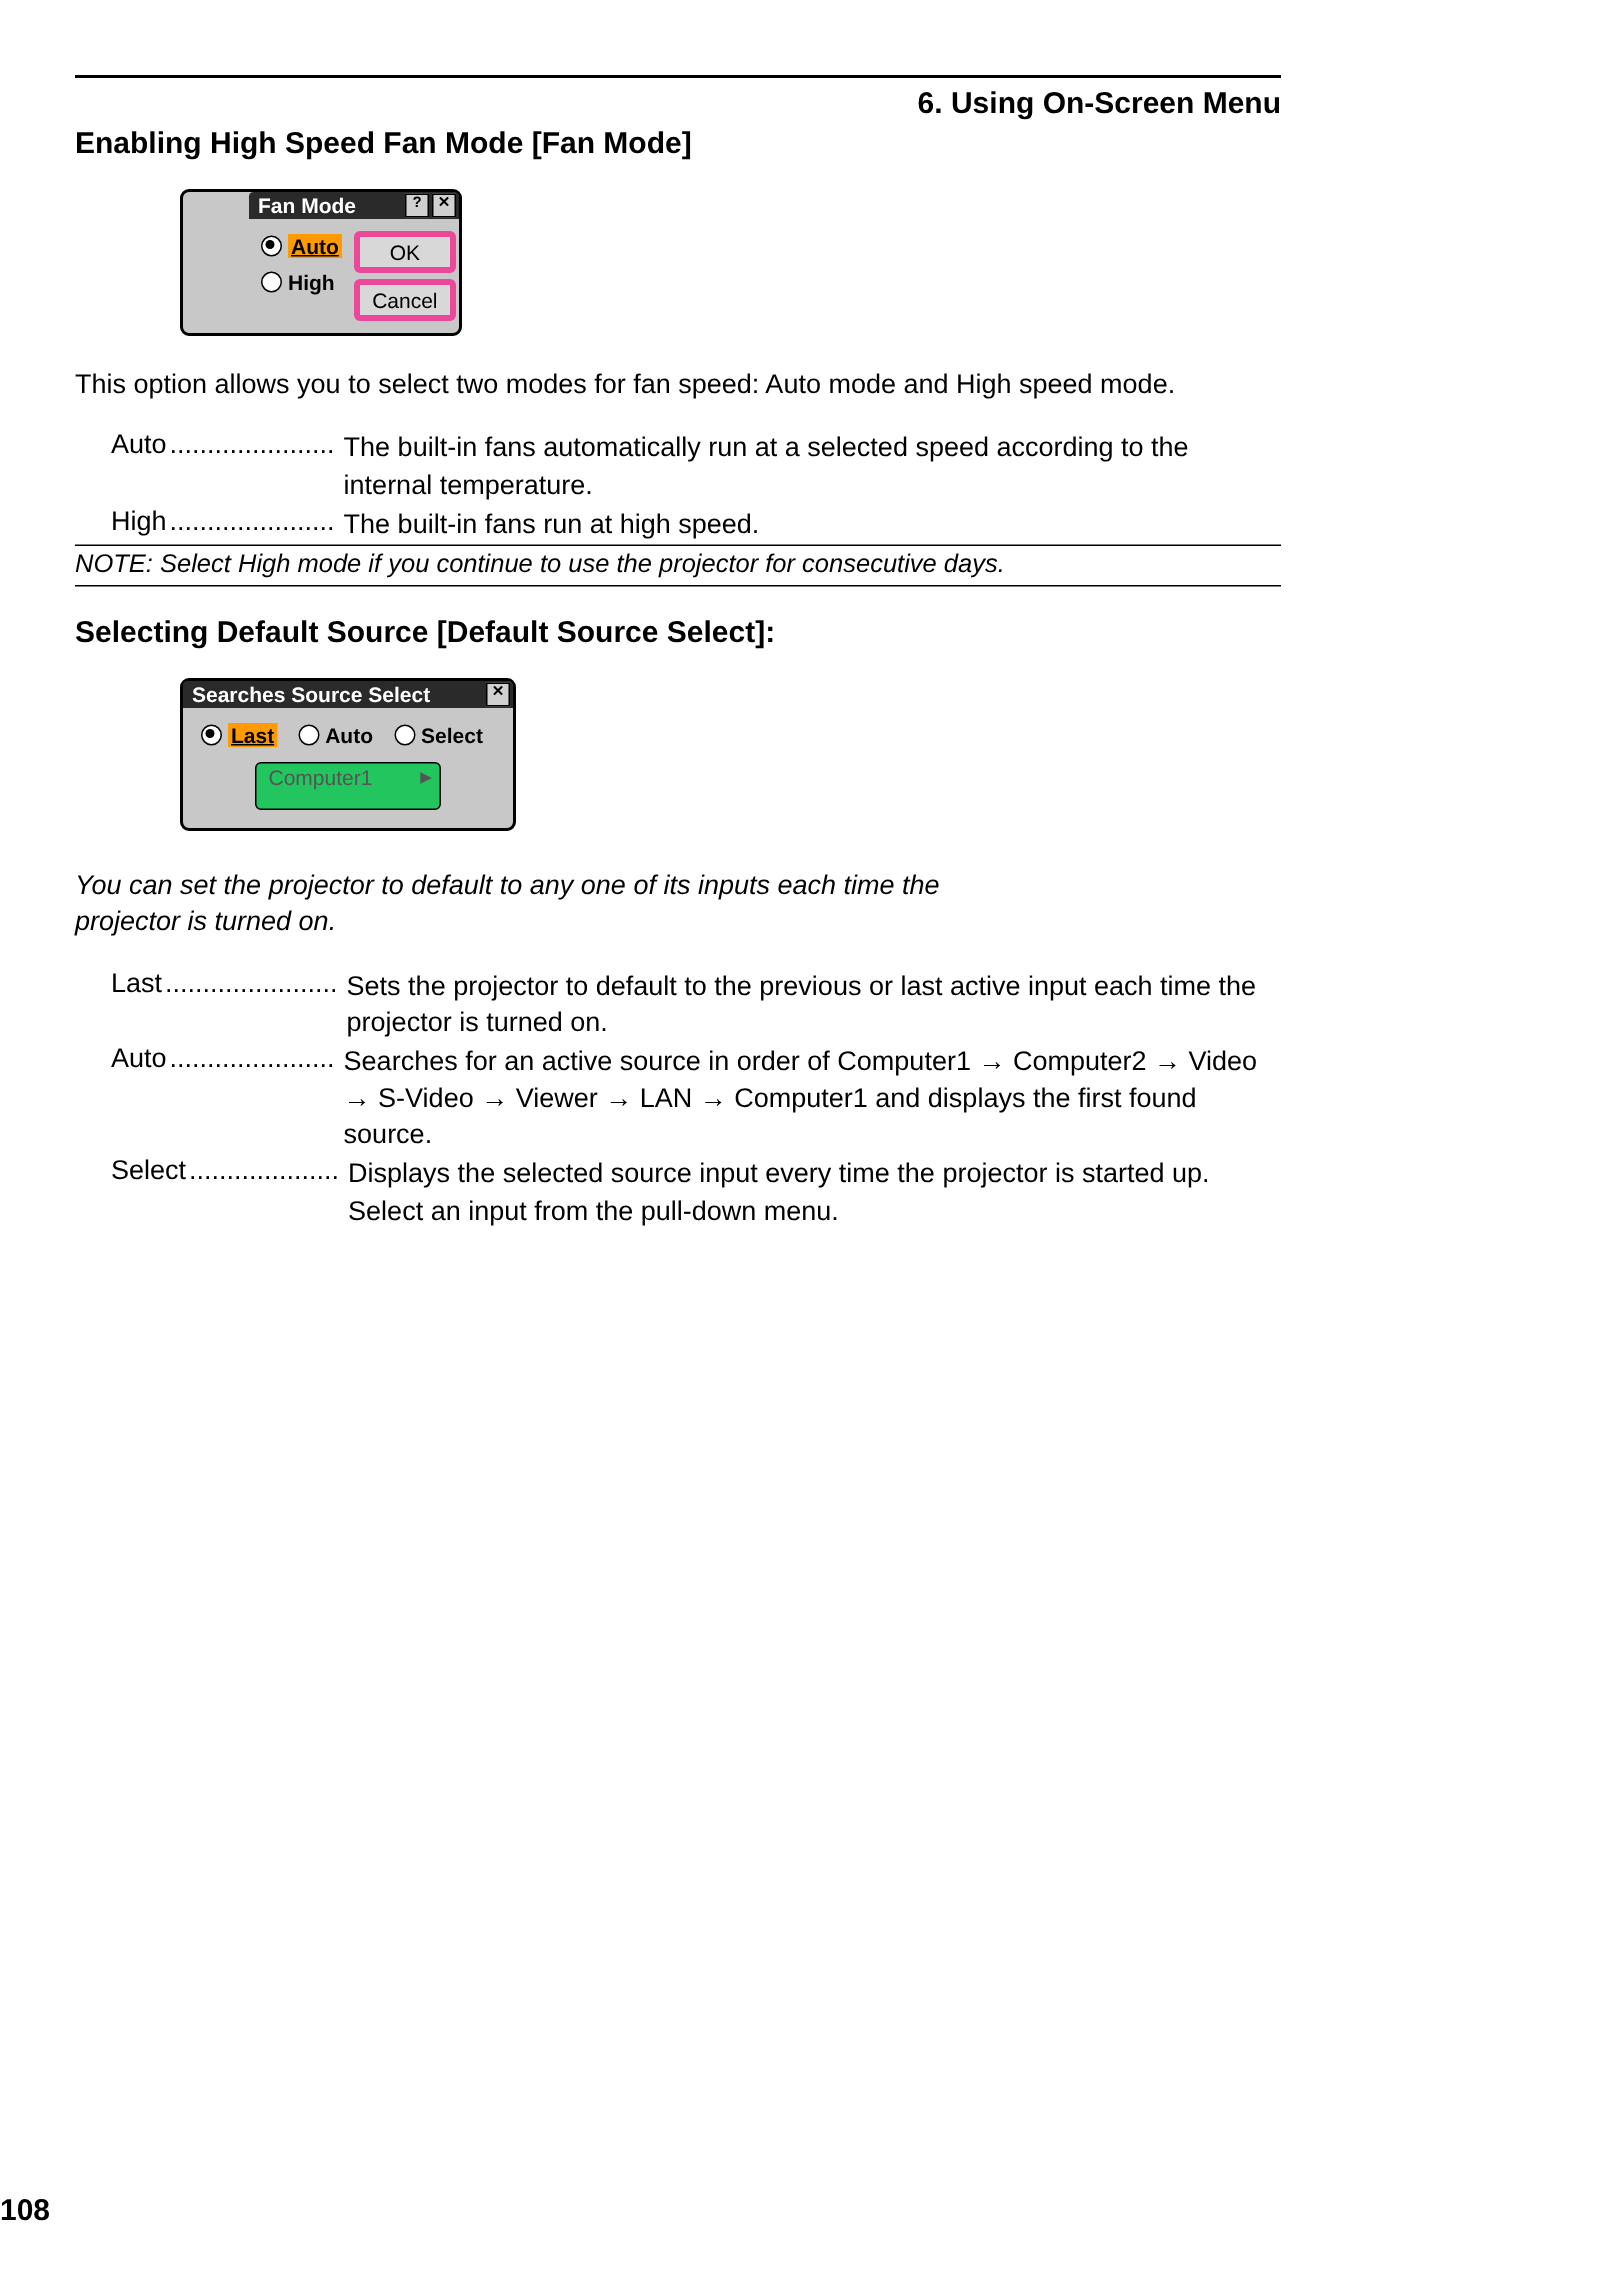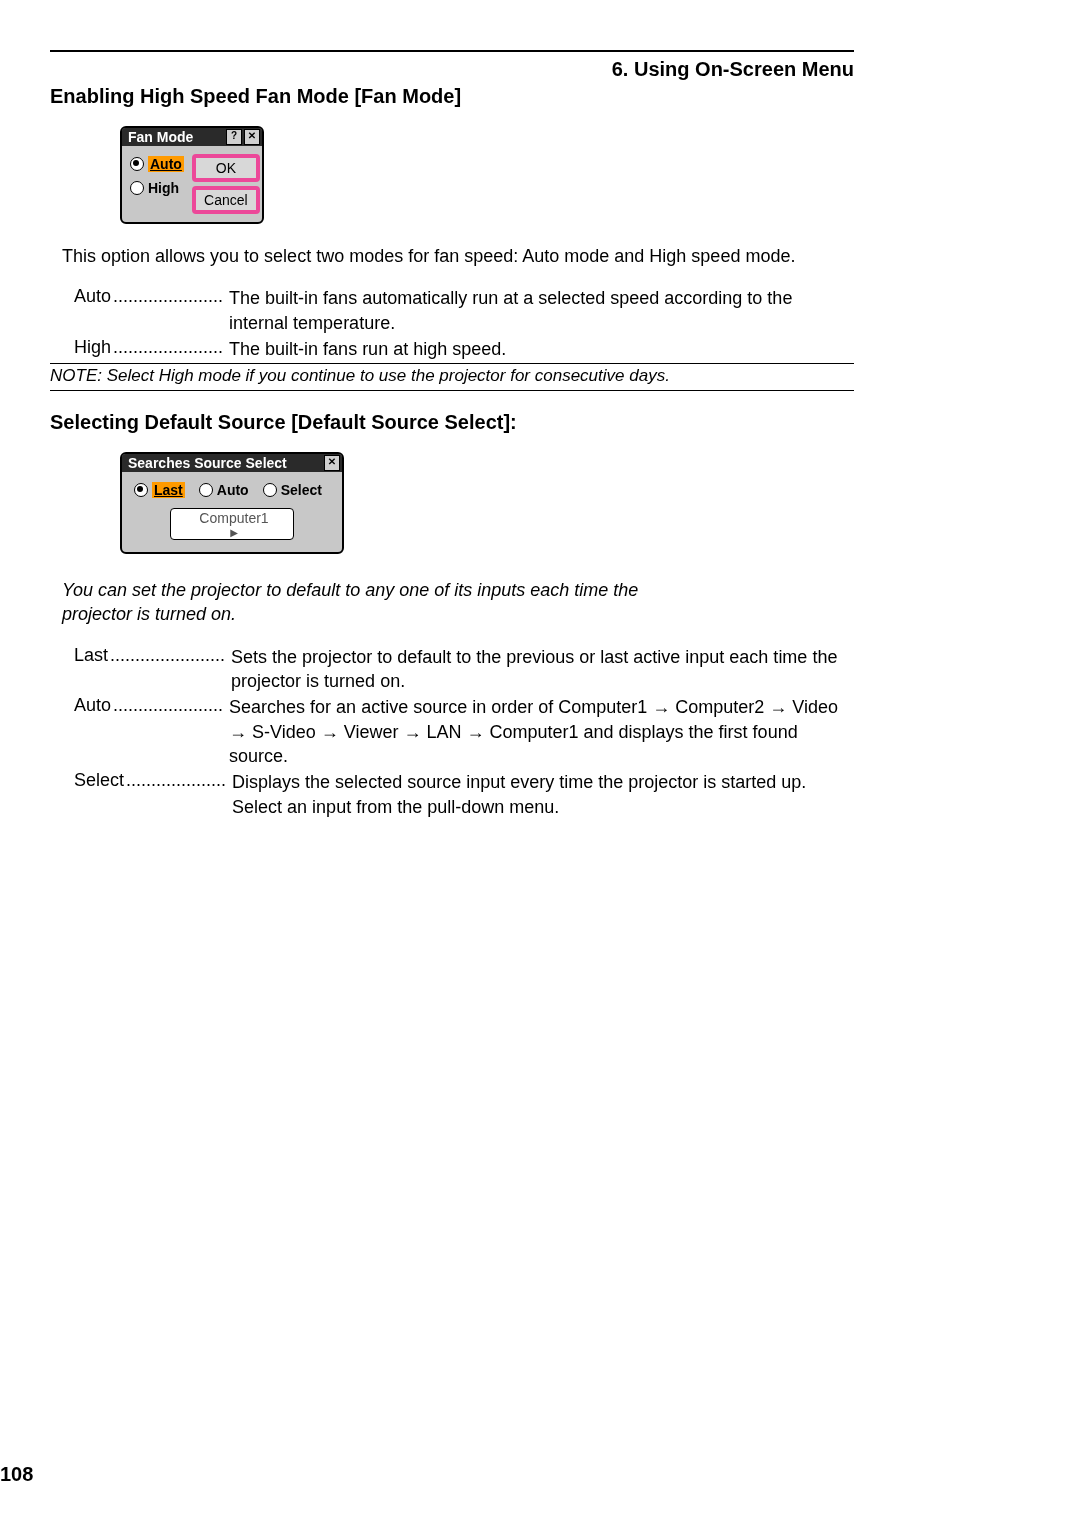--- a/index.html
+++ b/index.html
@@ -28,21 +28,21 @@
     font-size: 20px;
     margin: 6px 0 4px 0;
   }
   .section-heading {
     font-weight: bold;
     font-size: 20px;
     margin: 4px 0 18px 0;
   }
   .body-text {
     font-size: 18px;
-    margin: 10px 0 18px 12px;
+    margin: 10px 0 18px 0;
     line-height: 1.35;
   }
   .def-row {
     display: flex;
     align-items: flex-start;
     font-size: 18px;
     margin: 2px 0;
     padding-left: 24px;
   }
   .def-term {
@@ -157,28 +157,27 @@
     border-radius: 4px;
     background: #d8d8d8;
     font-size: 14px;
     text-align: center;
     padding: 2px 0;
     width: 60px;
   }
   .select-box {
     border: 1px solid #000;
     border-radius: 4px;
-    background: #ffffff;
+    background: #22c55e;
     display: flex;
     align-items: center;
     justify-content: space-between;
-    padding: 1px 4px 1px 8px;
+    padding: 1px 4px 13px 8px;
     width: 110px;
     margin: 8px auto 4px auto;
-    flex-direction: column;
   }
   .select-text {
     font-size: 14px;
     color: #555;
   }
   .select-arrow {
     width: 10px;
     height: 12px;
     display: flex;
     align-items: center;
@@ -186,20 +185,21 @@
     color: #555;
     font-size: 10px;
   }
 
   
   .fan-dialog-wrap {
     margin: 0 0 20px 70px;
   }
   .fan-dialog {
     width: 140px;
+    padding-left: 44px;
   }
   .fan-body {
     display: flex;
     gap: 8px;
   }
   .fan-radios {
     display: flex;
     flex-direction: column;
     gap: 4px;
     padding-top: 2px;

